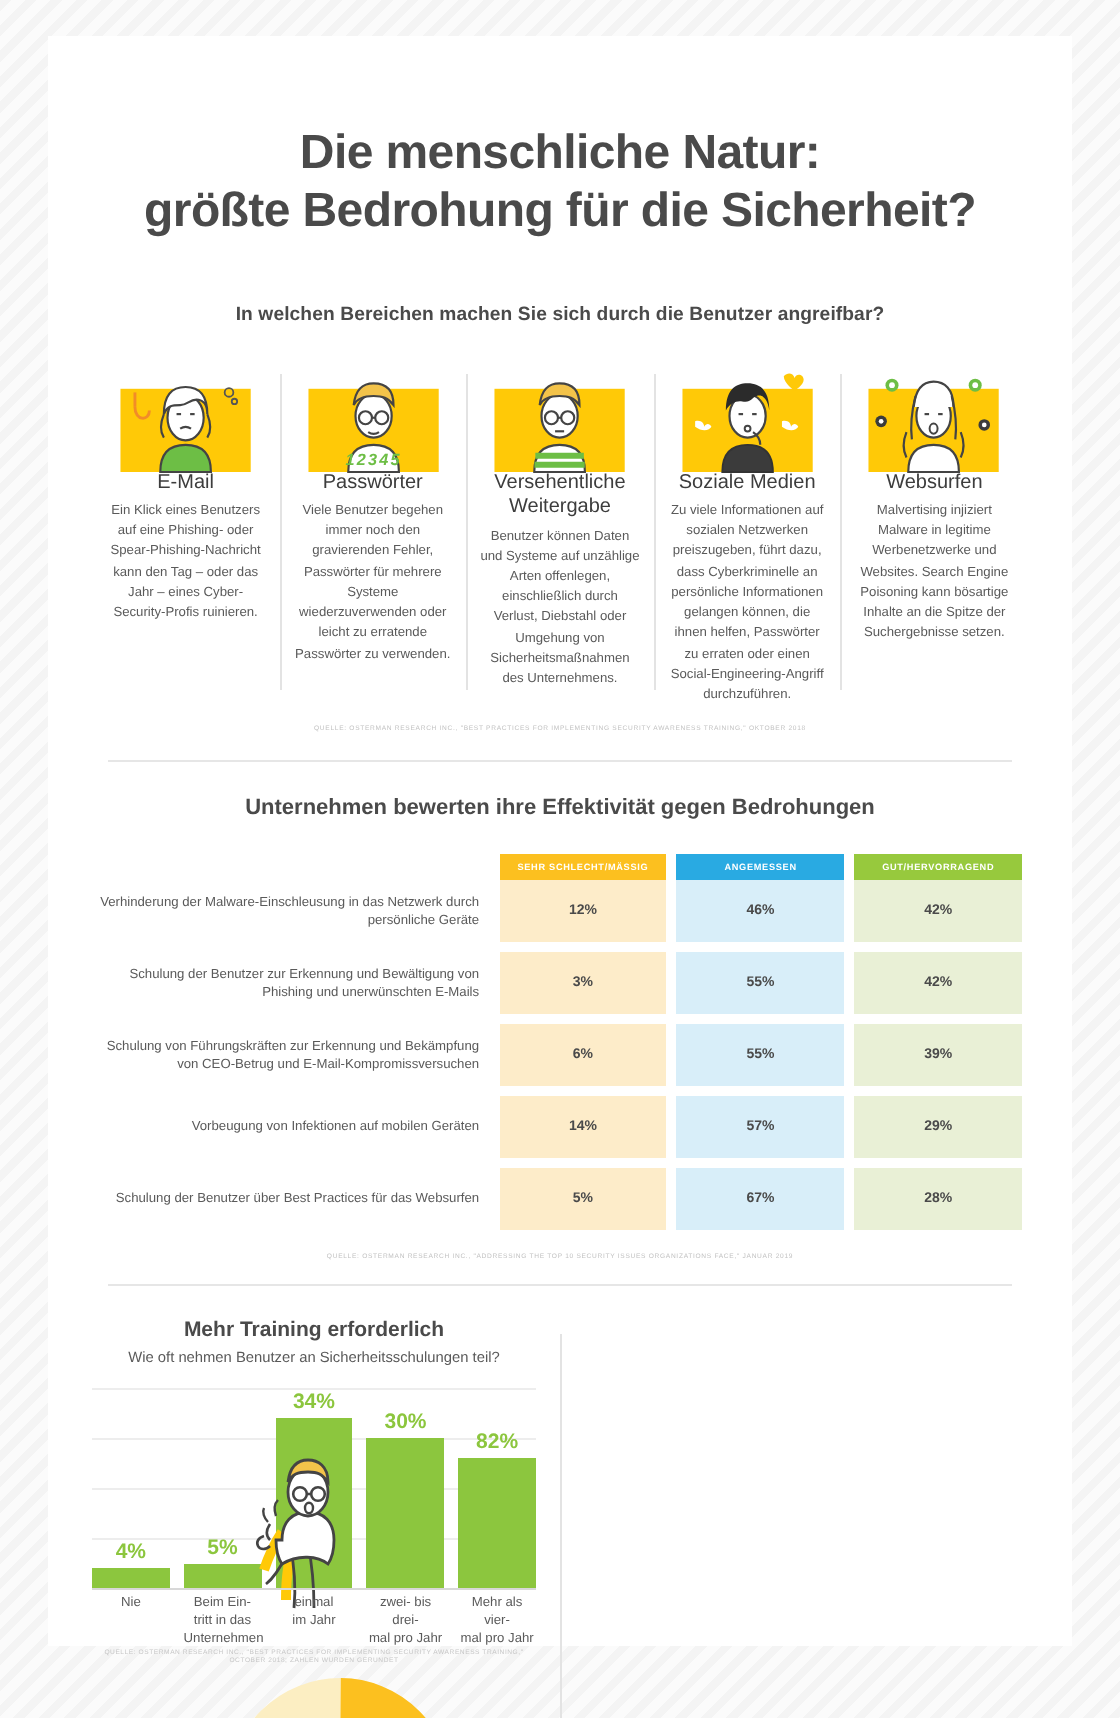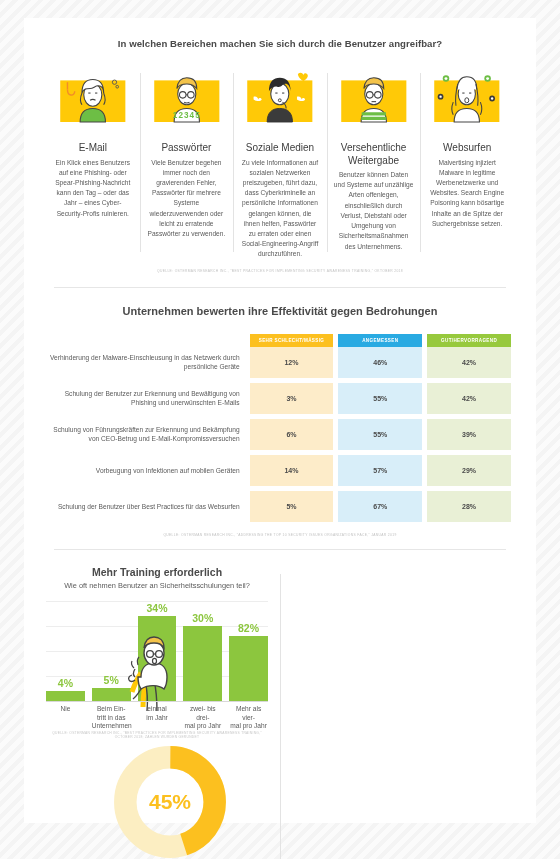--- a/index.html
+++ b/index.html
@@ -21,36 +21,36 @@
 
   
   .title {
     text-align:center; font-weight:bold; color:#4a4a4a;
     font-size:24px; line-height:1.22; letter-spacing:-0.3px;
     padding-top:44px;
   }
   .title .l2 { display:block; }
   .subtitle {
     text-align:center; font-weight:bold; font-size:9.6px;
-    color:#4a4a4a; margin-top:20px; letter-spacing:0.05px;
+    color:#4a4a4a; margin-top:31px; letter-spacing:0.05px;
   }
 
   
   .cards {
     display:flex; margin-top:18px; padding:0 22px;
   }
   .col {
     flex:1; padding:0 7px; position:relative; text-align:center;
   }
   .col + .col:before {
     content:""; position:absolute; left:0; top:6px; bottom:8px;
     width:1px; background:#e3e3e3;
   }
   .art {
-    width:100%; height:55px; position:relative; margin-bottom:20px;
+    width:100%; height:55px; position:relative; margin-bottom:0;font-style:italic;
   }
   .art svg { display:block; width:100%; height:100%; overflow:visible; }
   .col h3 {
     font-size:10px; font-weight:normal; color:#3d3d3d;
     margin-bottom:3px; line-height:1.25;
   }
   .col p {
     font-size:6.6px; line-height:1.55; color:#5a5a5a;
   }
   .src {
@@ -170,20 +170,24 @@
     font-size:8px; font-weight:bold; color:#58595b; letter-spacing:-0.2px;
     margin-top:0px;
   }
 </style>
 </head>
 <body>
 
 <div class="page">
 <div class="card">
 
+  <div class="title">
+    <span>Die menschliche Natur:</span>
+    <span class="l2">größte Bedrohung für die Sicherheit?</span>
+  </div>
   <div class="subtitle">In welchen Bereichen machen Sie sich durch die Benutzer angreifbar?</div>
 
   <div class="cards">
 
     <div class="col">
       <div class="art">
         <svg viewBox="0 0 88 56" preserveAspectRatio="xMidYMax meet">
           <rect x="8" y="10" width="72" height="46" fill="#FFC907"></rect>
           <path d="M16 20c0 8 8 8 8 2" stroke="#F28C28" stroke-width="1.6" fill="none"></path>
           <line x1="16" y1="12" x2="16" y2="20" stroke="#F28C28" stroke-width="1.6"></line>
@@ -217,52 +221,52 @@
         </svg>
       </div>
       <h3>Passwörter</h3>
       <p>Viele Benutzer begehen immer noch den gravierenden Fehler, Passwörter für mehrere Systeme wiederzuverwenden oder leicht zu erratende Passwörter zu verwenden.</p>
     </div>
 
     <div class="col">
       <div class="art">
         <svg viewBox="0 0 88 56" preserveAspectRatio="xMidYMax meet">
           <rect x="8" y="10" width="72" height="46" fill="#FFC907"></rect>
+          <path d="M30 56c0-10 5-15 14-15s14 5 14 15z" fill="#fff" stroke="#444" stroke-width="1.2"></path>
+          <path d="M30.6 47h26.8M30.1 52h27.8" stroke="#6DBE45" stroke-width="3.4"></path>
+          <ellipse cx="44" cy="25" rx="10" ry="12" fill="#fff" stroke="#444" stroke-width="1.2"></ellipse>
+          <path d="M33 19c1-9 5-12 11-12s11 3 11 12c-3-4-6-5-11-5s-9 1-11 5z" fill="#F3C34A" stroke="#444" stroke-width="1.2"></path>
+          <circle cx="39.5" cy="26" r="3.6" fill="none" stroke="#444" stroke-width="1.2"></circle>
+          <circle cx="48.5" cy="26" r="3.6" fill="none" stroke="#444" stroke-width="1.2"></circle>
+          <line x1="43.1" y1="26" x2="44.9" y2="26" stroke="#444" stroke-width="1.2"></line>
+          <line x1="41.5" y1="33.5" x2="46.5" y2="33.5" stroke="#444" stroke-width="1.2"></line>
+        </svg>
+      </div>
+      <h3>Versehentliche Weitergabe</h3>
+      <p>Benutzer können Daten und Systeme auf unzählige Arten offenlegen, einschließlich durch Verlust, Diebstahl oder Umgehung von Sicherheitsmaßnahmen des Unternehmens.</p>
+    </div>
+
+    <div class="col">
+      <div class="art">
+        <svg viewBox="0 0 88 56" preserveAspectRatio="xMidYMax meet">
+          <rect x="8" y="10" width="72" height="46" fill="#FFC907"></rect>
           <path d="M64 3c2-2 5-2 6 1 1-3 5-2 5 1 0 3-5 6-5 6s-6-4-6-8z" fill="#FFC907"></path>
           <path d="M15 28c3-1 5 1 5 3 1-2 3-2 4 0-1 2-5 3-9 0z" fill="#fff"></path>
           <path d="M63 28c3-1 5 1 5 3 1-2 3-2 4 0-1 2-5 3-9 0z" fill="#fff"></path>
           <path d="M30 56c0-10 5-15 14-15s14 5 14 15z" fill="#3B3B3B" stroke="#333" stroke-width="1"></path>
           <ellipse cx="44" cy="25" rx="10" ry="12" fill="#fff" stroke="#444" stroke-width="1.2"></ellipse>
           <path d="M32 22c0-11 5-15 12-15s12 4 12 15c-1-7-4-9-7-8-3 1-3 4-8 3-3-.6-7 1-9 5z" fill="#2B2B2B"></path>
           <line x1="39" y1="24" x2="41.5" y2="24" stroke="#444" stroke-width="1.2"></line>
           <line x1="46.5" y1="24" x2="49" y2="24" stroke="#444" stroke-width="1.2"></line>
           <circle cx="44" cy="32" r="1.6" fill="none" stroke="#444" stroke-width="1.1"></circle>
           <path d="M47 34c3 2 4 5 4 7" stroke="#444" stroke-width="1.2" fill="none"></path>
         </svg>
       </div>
       <h3>Soziale Medien</h3>
       <p>Zu viele Informationen auf sozialen Netzwerken preiszugeben, führt dazu, dass Cyberkriminelle an persönliche Informationen gelangen können, die ihnen helfen, Passwörter zu erraten oder einen Social-Engineering-Angriff durchzuführen.</p>
-    </div>
-
-    <div class="col">
-      <div class="art">
-        <svg viewBox="0 0 88 56" preserveAspectRatio="xMidYMax meet">
-          <rect x="8" y="10" width="72" height="46" fill="#FFC907"></rect>
-          <path d="M30 56c0-10 5-15 14-15s14 5 14 15z" fill="#fff" stroke="#444" stroke-width="1.2"></path>
-          <path d="M30.6 47h26.8M30.1 52h27.8" stroke="#6DBE45" stroke-width="3.4"></path>
-          <ellipse cx="44" cy="25" rx="10" ry="12" fill="#fff" stroke="#444" stroke-width="1.2"></ellipse>
-          <path d="M33 19c1-9 5-12 11-12s11 3 11 12c-3-4-6-5-11-5s-9 1-11 5z" fill="#F3C34A" stroke="#444" stroke-width="1.2"></path>
-          <circle cx="39.5" cy="26" r="3.6" fill="none" stroke="#444" stroke-width="1.2"></circle>
-          <circle cx="48.5" cy="26" r="3.6" fill="none" stroke="#444" stroke-width="1.2"></circle>
-          <line x1="43.1" y1="26" x2="44.9" y2="26" stroke="#444" stroke-width="1.2"></line>
-          <line x1="41.5" y1="33.5" x2="46.5" y2="33.5" stroke="#444" stroke-width="1.2"></line>
-        </svg>
-      </div>
-      <h3>Versehentliche Weitergabe</h3>
-      <p>Benutzer können Daten und Systeme auf unzählige Arten offenlegen, einschließlich durch Verlust, Diebstahl oder Umgehung von Sicherheitsmaßnahmen des Unternehmens.</p>
     </div>
 
     <div class="col">
       <div class="art">
         <svg viewBox="0 0 88 56" preserveAspectRatio="xMidYMax meet">
           <rect x="8" y="10" width="72" height="46" fill="#FFC907"></rect>
           <circle cx="21" cy="8" r="3.6" fill="#6DBE45"></circle>
               <circle cx="21" cy="8" r="1.6" fill="#fff"></circle>
           <circle cx="67" cy="8" r="3.6" fill="#6DBE45"></circle>
               <circle cx="67" cy="8" r="1.6" fill="#fff"></circle>

